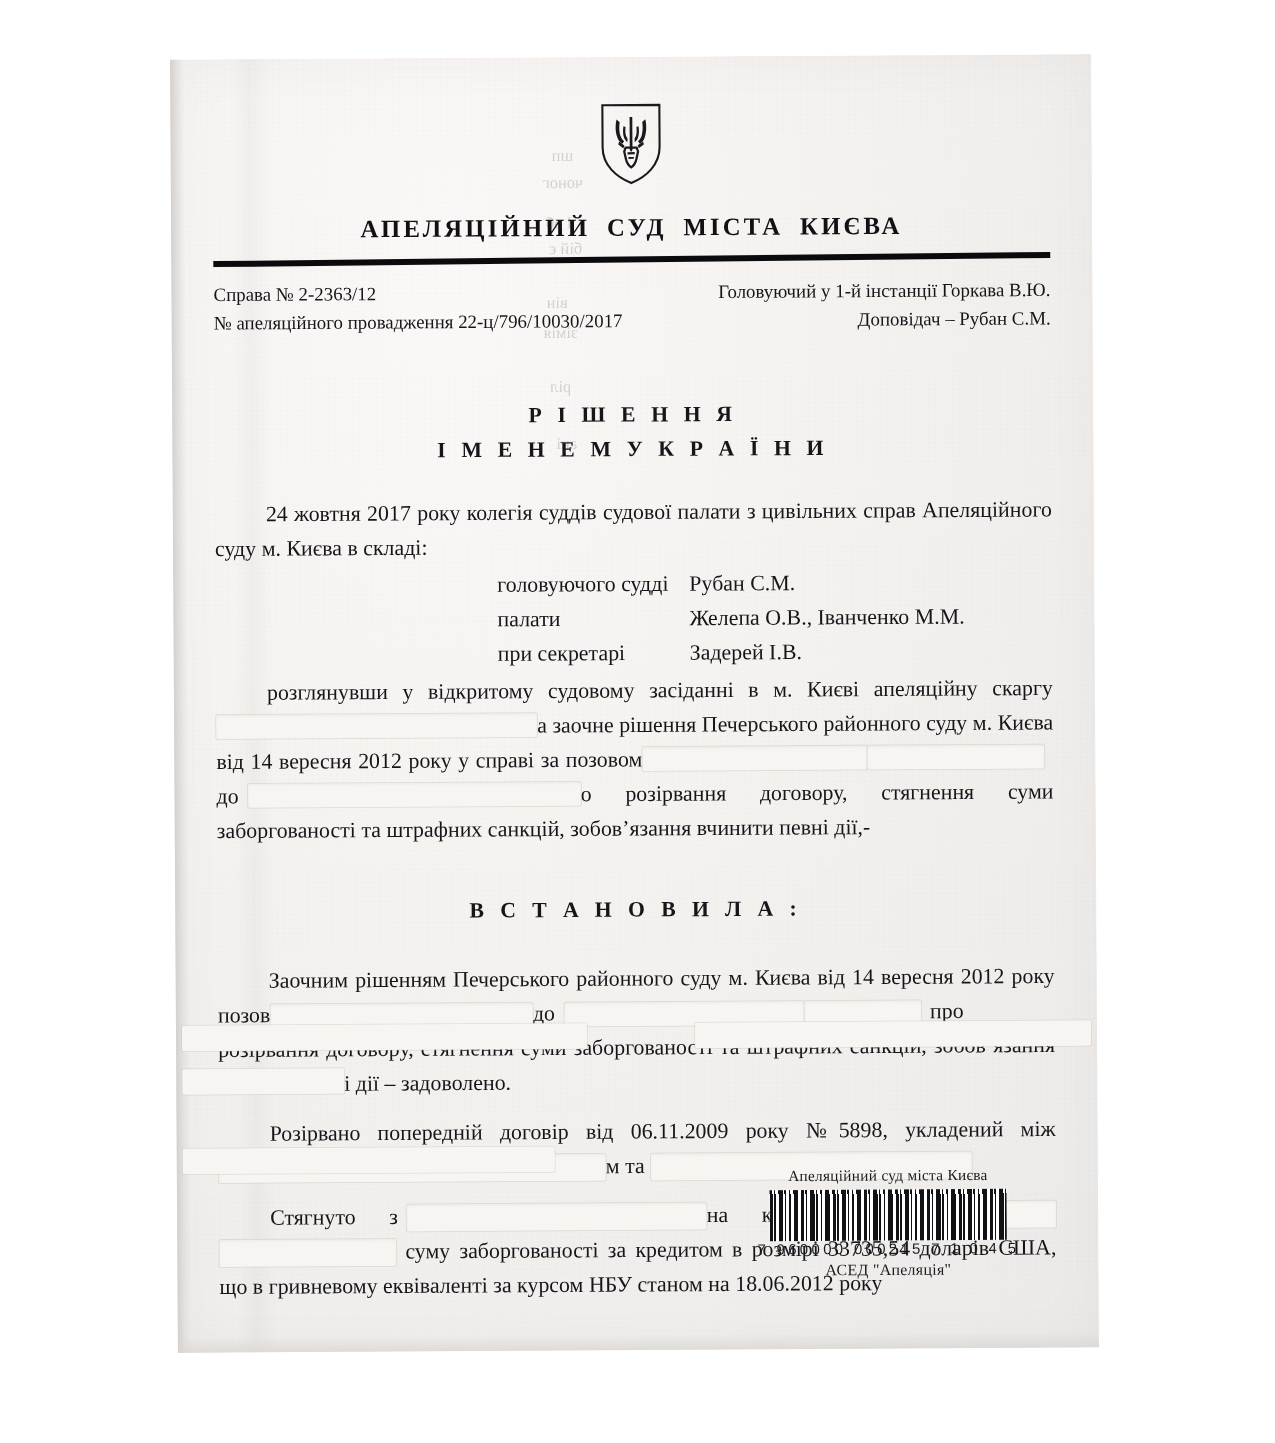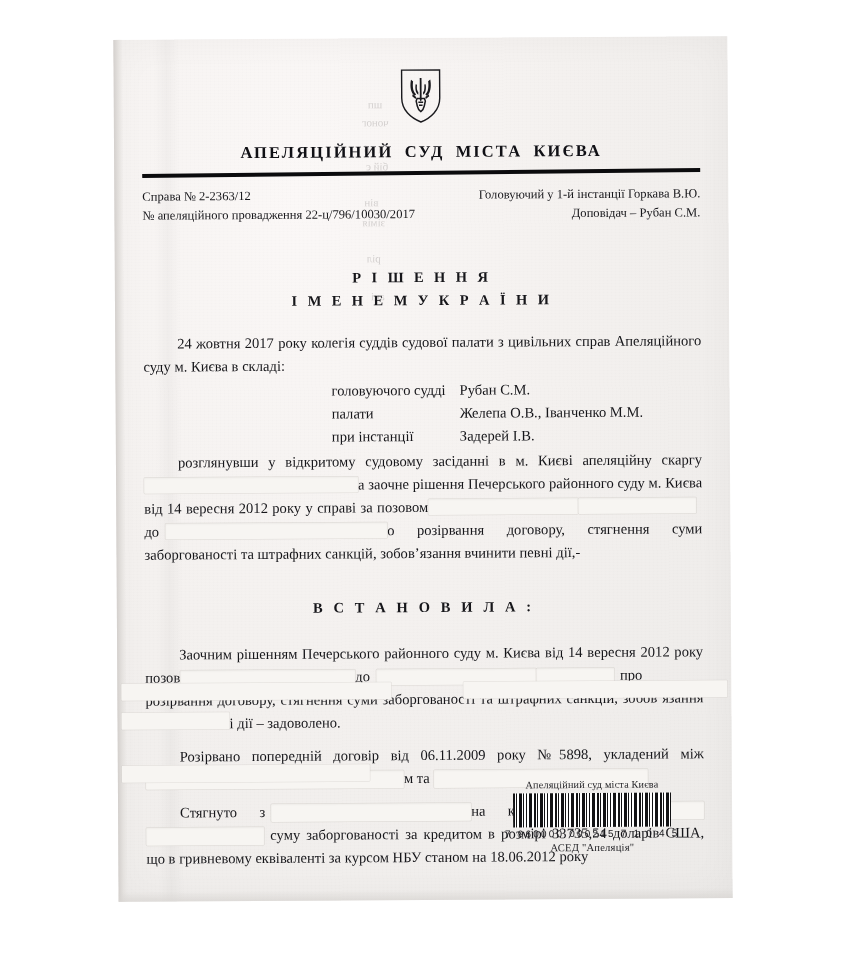--- a/index.html
+++ b/index.html
@@ -296,21 +296,21 @@
     <div class="roster">
       <div class="roster-row">
         <span class="roster-role">головуючого судді</span>
         <span class="roster-name">Рубан  С.М.</span>
       </div>
       <div class="roster-row">
         <span class="roster-role">палати</span>
         <span class="roster-name">Желепа О.В., Іванченко М.М.</span>
       </div>
       <div class="roster-row">
-        <span class="roster-role">при інстанції</span>
+        <span class="roster-role">при секретарі</span>
         <span class="roster-name">Задерей І.В.</span>
       </div>
     </div>
 
     <div class="body-par tight" style="position:relative;">
       <span>розглянувши у відкритому судовому засіданні в м. Києві апеляційну скаргу</span><span class="redact" style="width:214px;"></span><span>а заочне рішення Печерського районного суду м. Києва від 14 вересня 2012 року у справі за позовом</span><span class="redact" style="width:150px;"></span><span class="redact" style="width:118px; margin-right:6px;"></span><span>до</span><span class="redact" style="width:222px; margin-left:6px;"></span><span>о розірвання договору, стягнення суми заборгованості та штрафних санкцій, зобов’язання вчинити певні дії,-</span>
     </div>
 
     <div class="section-heading">В С Т А Н О В И Л А :</div>
 

